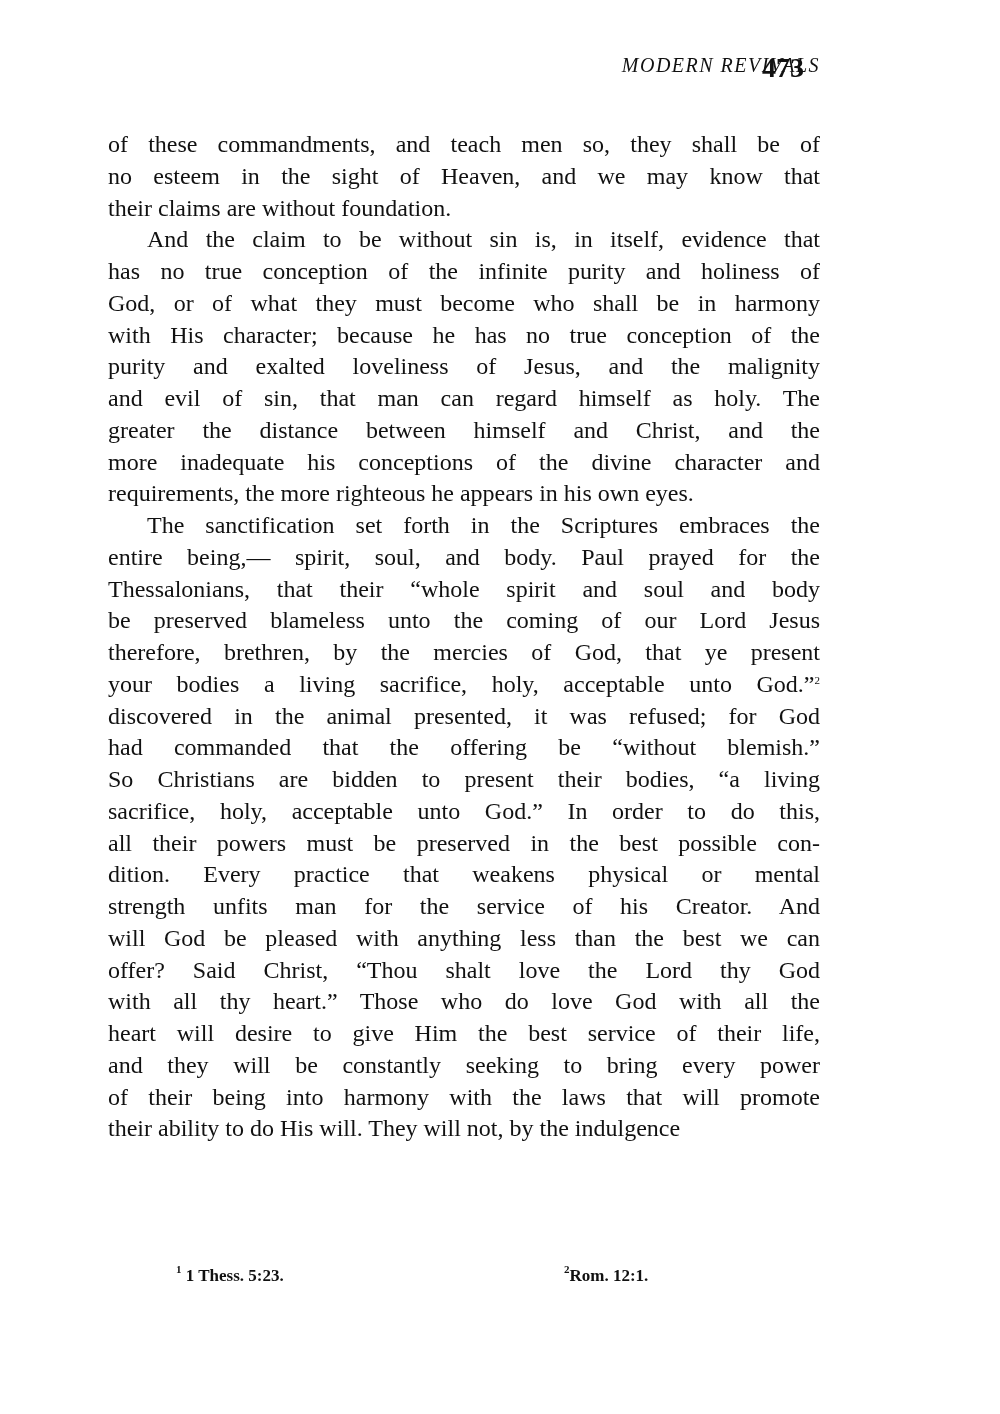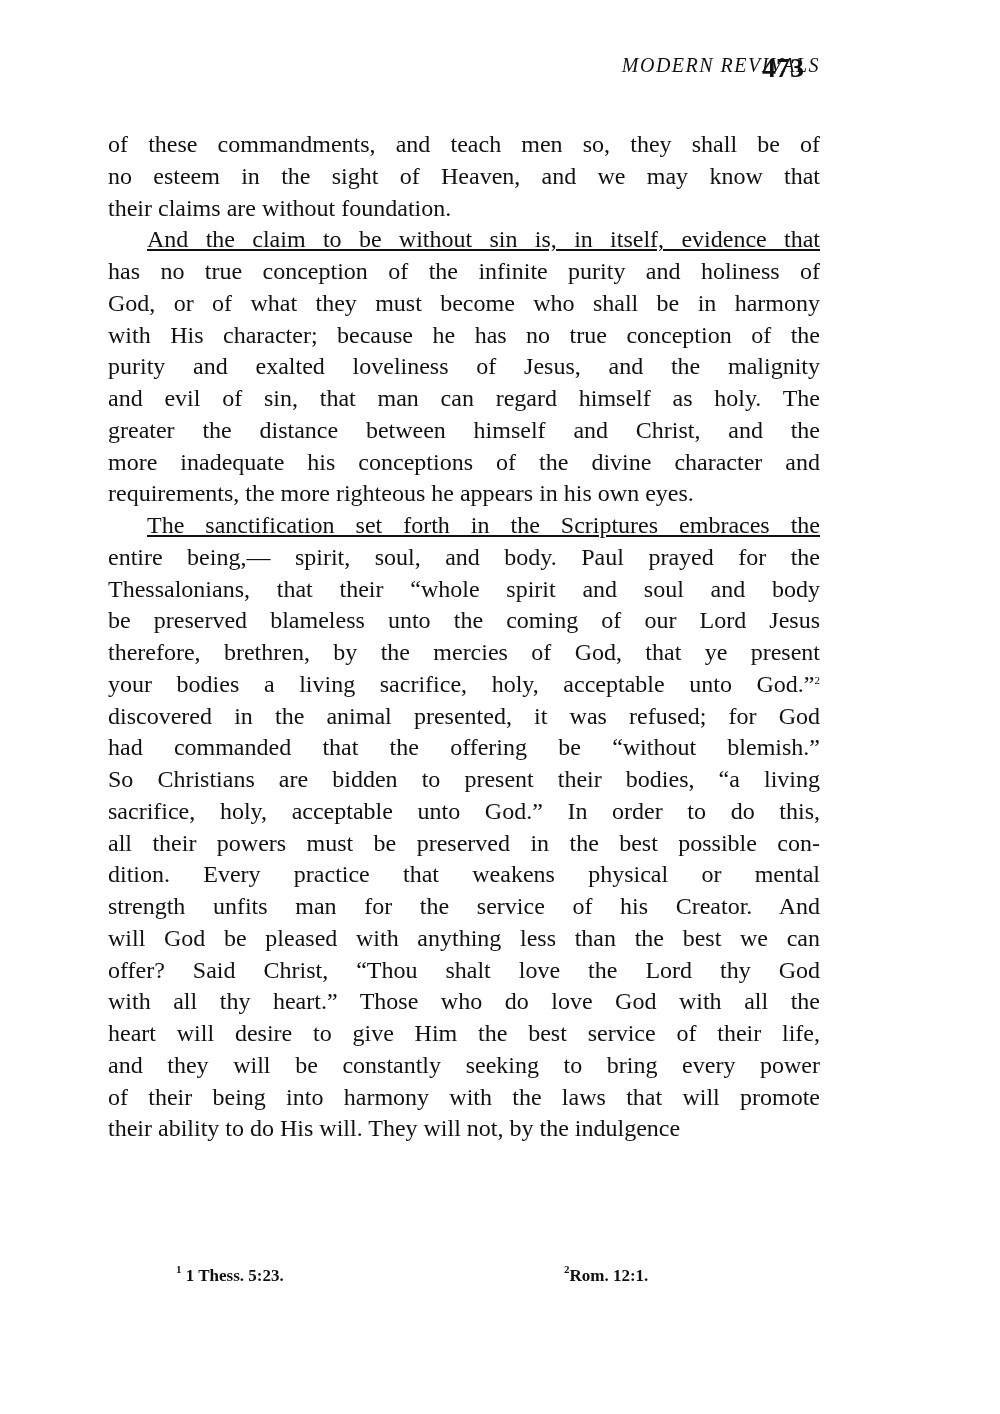--- a/index.html
+++ b/index.html
@@ -54,21 +54,20 @@
       text-align: justify;
       text-align-last: justify;
       white-space: nowrap;
       overflow: visible;
     }
     .line.last {
       text-align-last: left;
     }
     .line.indent {
       padding-left: 39px;
-      text-decoration: underline;
     }
     .footnotes {
       position: absolute;
       top: 1266px;
       left: 108px;
       width: 712px;
       height: 24px;
       font-size: 17px;
       font-weight: bold;
     }

